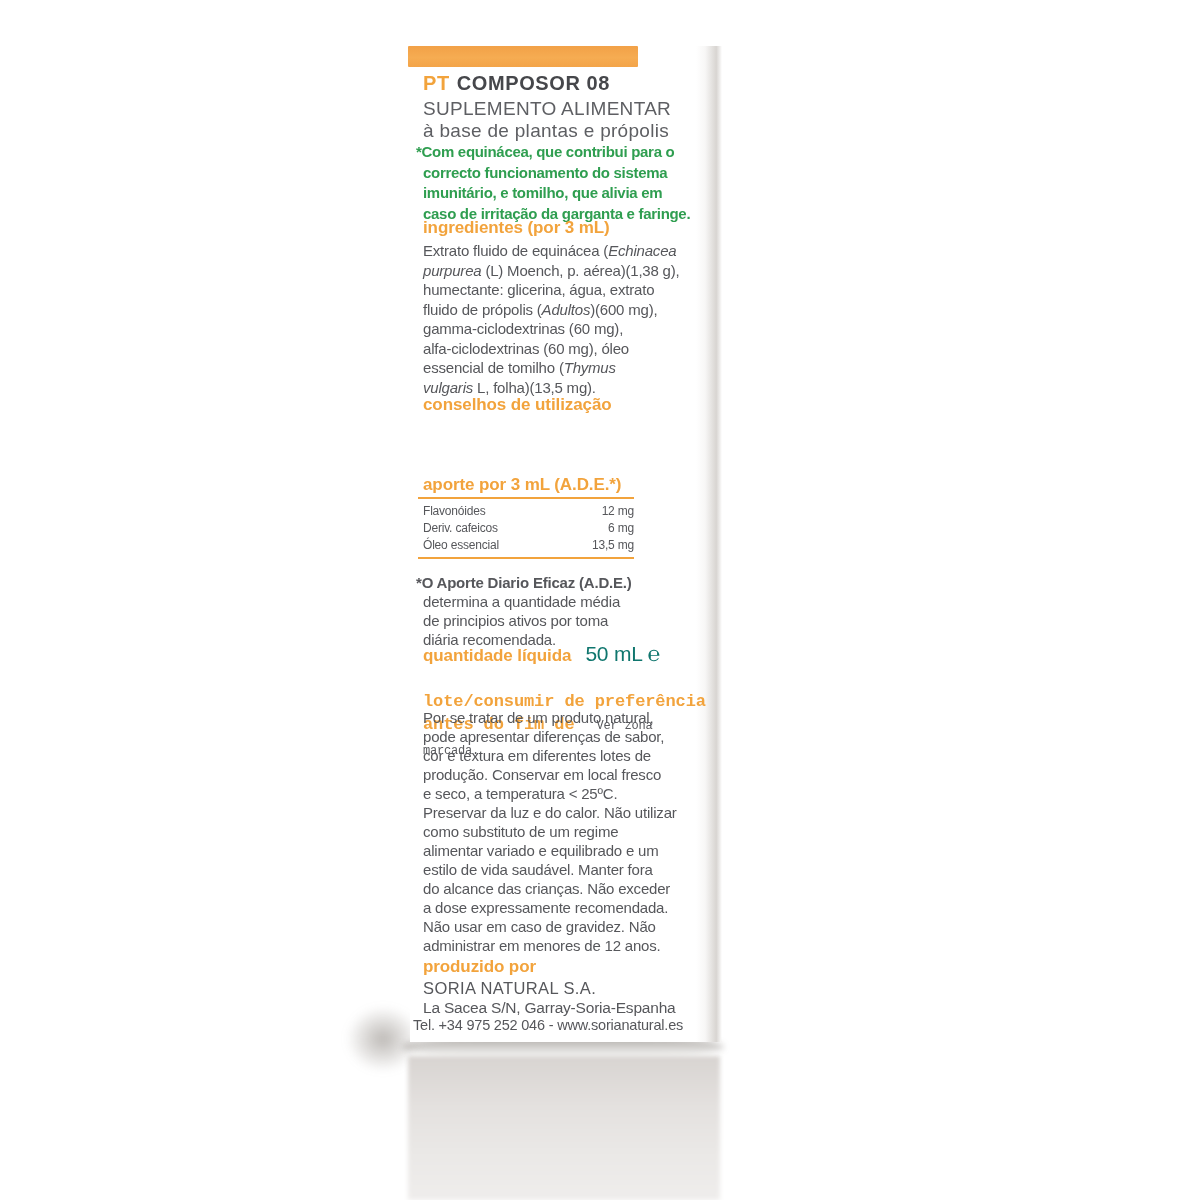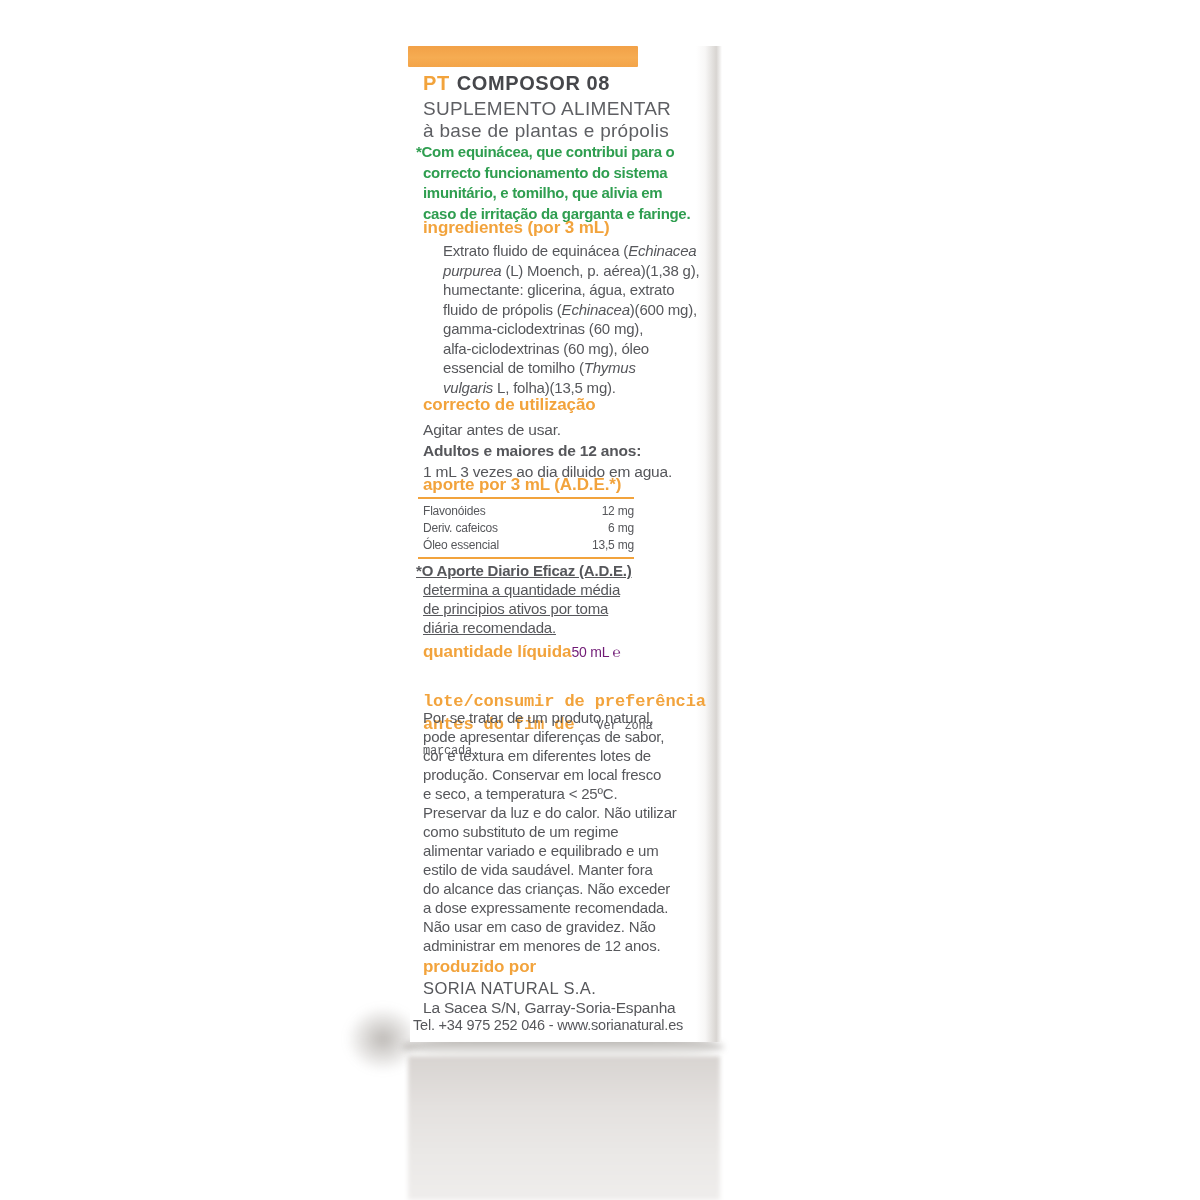--- a/index.html
+++ b/index.html
@@ -44,33 +44,33 @@
   .pre{white-space:pre-line;}
   .it{font-style:italic;}
 
   .title{top:26px;font-size:20px;font-weight:bold;letter-spacing:0.6px;color:#46474B;}
   .title .lang{color:#F2A33C;margin-right:7px;}
   .subtitle{top:52px;font-size:19px;line-height:21.5px;letter-spacing:0.3px;color:#5E5F63;}
   .claim{top:96px;font-size:15px;line-height:20.5px;font-weight:bold;letter-spacing:-0.3px;
          color:#2F9E50;text-indent:-7px;}
   .heading{font-size:17px;font-weight:bold;color:#F2A33C;letter-spacing:-0.1px;}
   .h-ing{top:172px;}
-  .ingredients{top:195px;font-size:15px;line-height:19.5px;letter-spacing:-0.2px;margin-left:20px;}
+  .ingredients{top:195px;font-size:15px;line-height:19.5px;letter-spacing:-0.2px;}
   .h-cons{top:349px;}
   .usage{top:373px;font-size:15.5px;line-height:21px;letter-spacing:-0.2px;}
   .usage .b{font-weight:bold;}
   .h-aporte{top:429px;}
   .table{top:451px;left:8px;width:216px;}
   .rule{height:2px;background:#F2A33C;}
   .rows{padding:4px 0 3px 5px;}
   .row{display:flex;justify-content:space-between;font-size:12px;line-height:17px;letter-spacing:-0.2px;}
-  .ade{top:515px;font-size:15px;line-height:19px;letter-spacing:-0.2px;text-decoration:underline;}
+  .ade{top:527px;font-size:15px;line-height:19px;letter-spacing:-0.2px;}
   .ade .lead{font-weight:bold;text-indent:-7px;}
   .qty{top:596px;font-size:17px;}
-  .qty .val{font-size:14px;font-weight:normal;color:#701a75;letter-spacing:-0.2px;}
+  .qty .val{font-size:21px;margin-left:14px;font-weight:normal;color:#0f766e;letter-spacing:-0.2px;}
   .lot{top:621px;font-size:17px;line-height:23px;font-family:Liberation Mono, monospace;}
   .lot .val{font-size:12px;font-weight:normal;color:#56575B;margin-left:22px;letter-spacing:-0.2px;}
   .storage{top:662px;font-size:15px;line-height:19px;letter-spacing:-0.2px;}
   .h-prod{top:911px;}
   .company{top:933px;font-size:16.5px;letter-spacing:0.4px;}
   .address{top:953px;font-size:15.5px;letter-spacing:-0.2px;}
   .tel{top:971px;left:3px;width:305px;font-size:14.5px;letter-spacing:-0.2px;white-space:nowrap;}
 </style>
 </head>
 <body>
@@ -94,32 +94,27 @@
 
     <div class="blk claim pre">*Com equinácea, que contribui para o
 correcto funcionamento do sistema
 imunitário, e tomilho, que alivia em
 caso de irritação da garganta e faringe.</div>
 
     <div class="blk heading h-ing">ingredientes (por 3 mL)</div>
     <div class="blk ingredients pre"><span>Extrato fluido de equinácea (</span><span class="it">Echinacea
 purpurea</span><span> (L) Moench, p. aérea)(1,38 g),
 humectante: glicerina, água, extrato
-fluido de própolis (</span><span class="it">Echinacea</span><span>)(600 mg),
+fluido de própolis (</span><span class="it">Adultos</span><span>)(600 mg),
 gamma-ciclodextrinas (60 mg),
 alfa-ciclodextrinas (60 mg), óleo
 essencial de tomilho (</span><span class="it">Thymus
 vulgaris</span><span> L, folha)(13,5 mg).</span></div>
 
-    <div class="blk heading h-cons">correcto de utilização</div>
-    <div class="blk usage">
-      <div>Agitar antes de usar.</div>
-      <div class="b">Adultos e maiores de 12 anos:</div>
-      <div>1 mL 3 vezes ao dia diluido em agua.</div>
-    </div>
+    <div class="blk heading h-cons">conselhos de utilização</div>
 
     <div class="blk heading h-aporte">aporte por 3 mL (A.D.E.*)</div>
     <div class="blk table">
       <div class="rule"></div>
       <div class="rows">
         <div class="row">
           <span>Flavonóides</span>
           <span>12 mg</span>
         </div>
         <div class="row">

